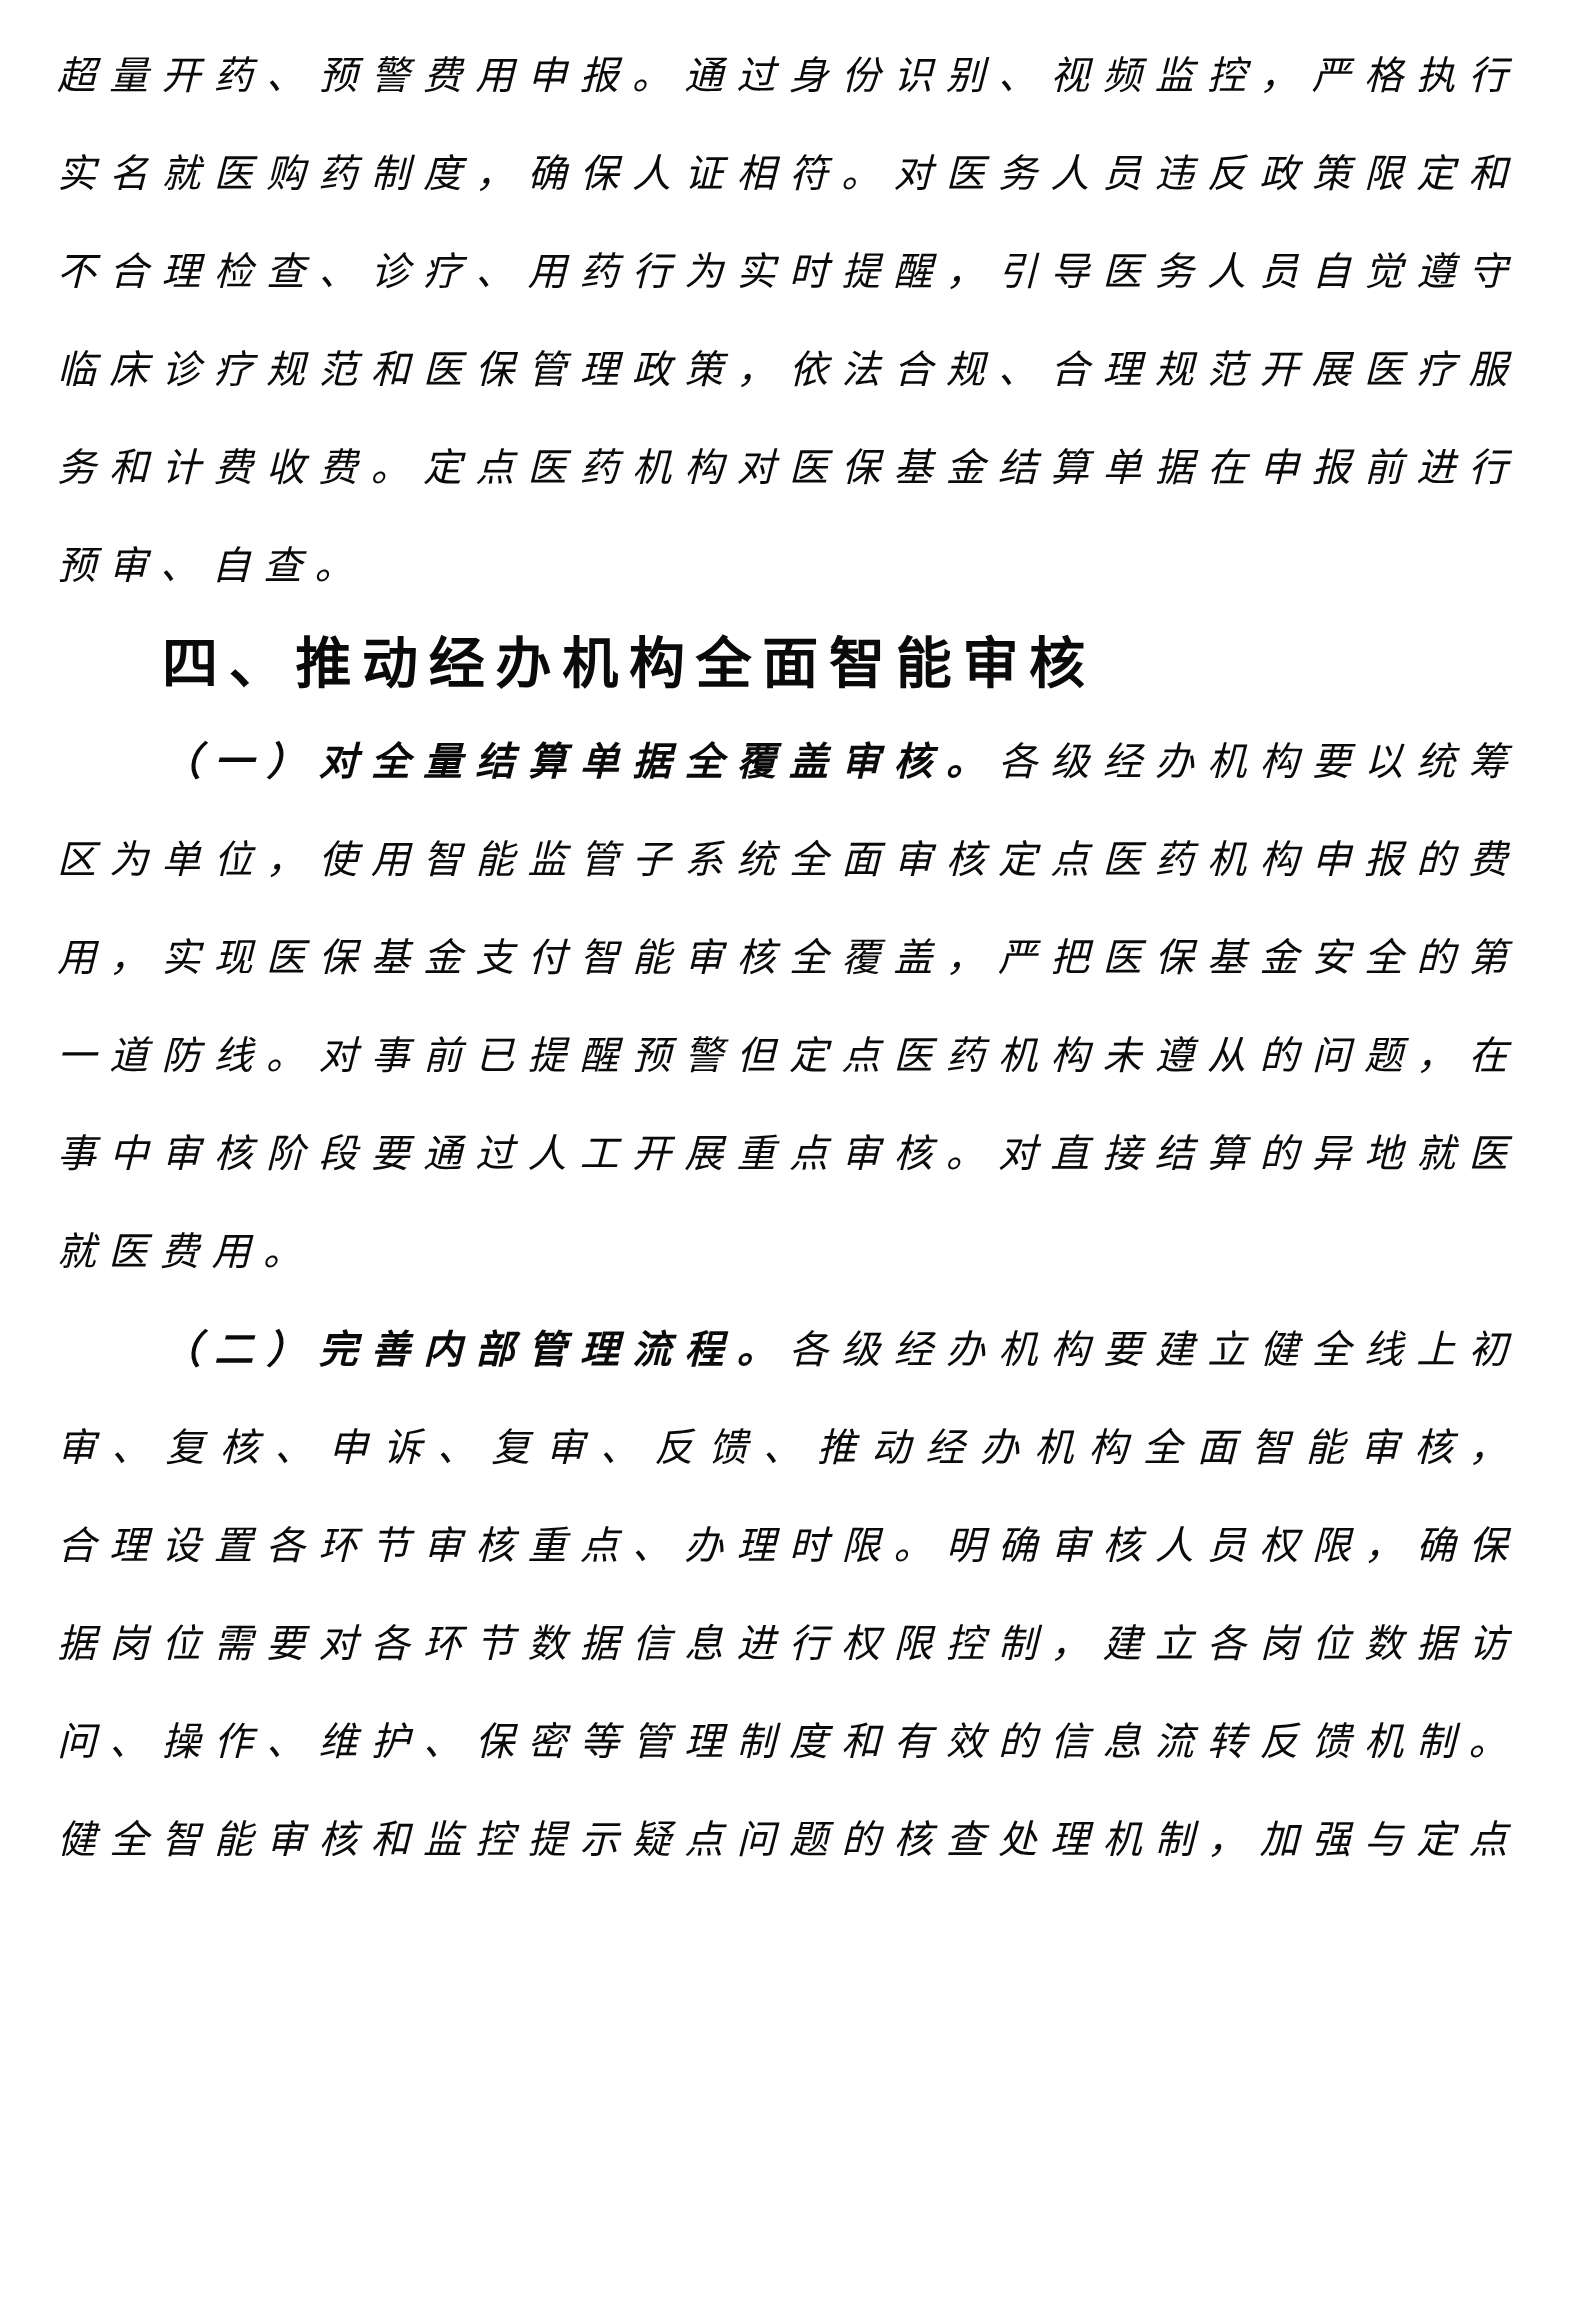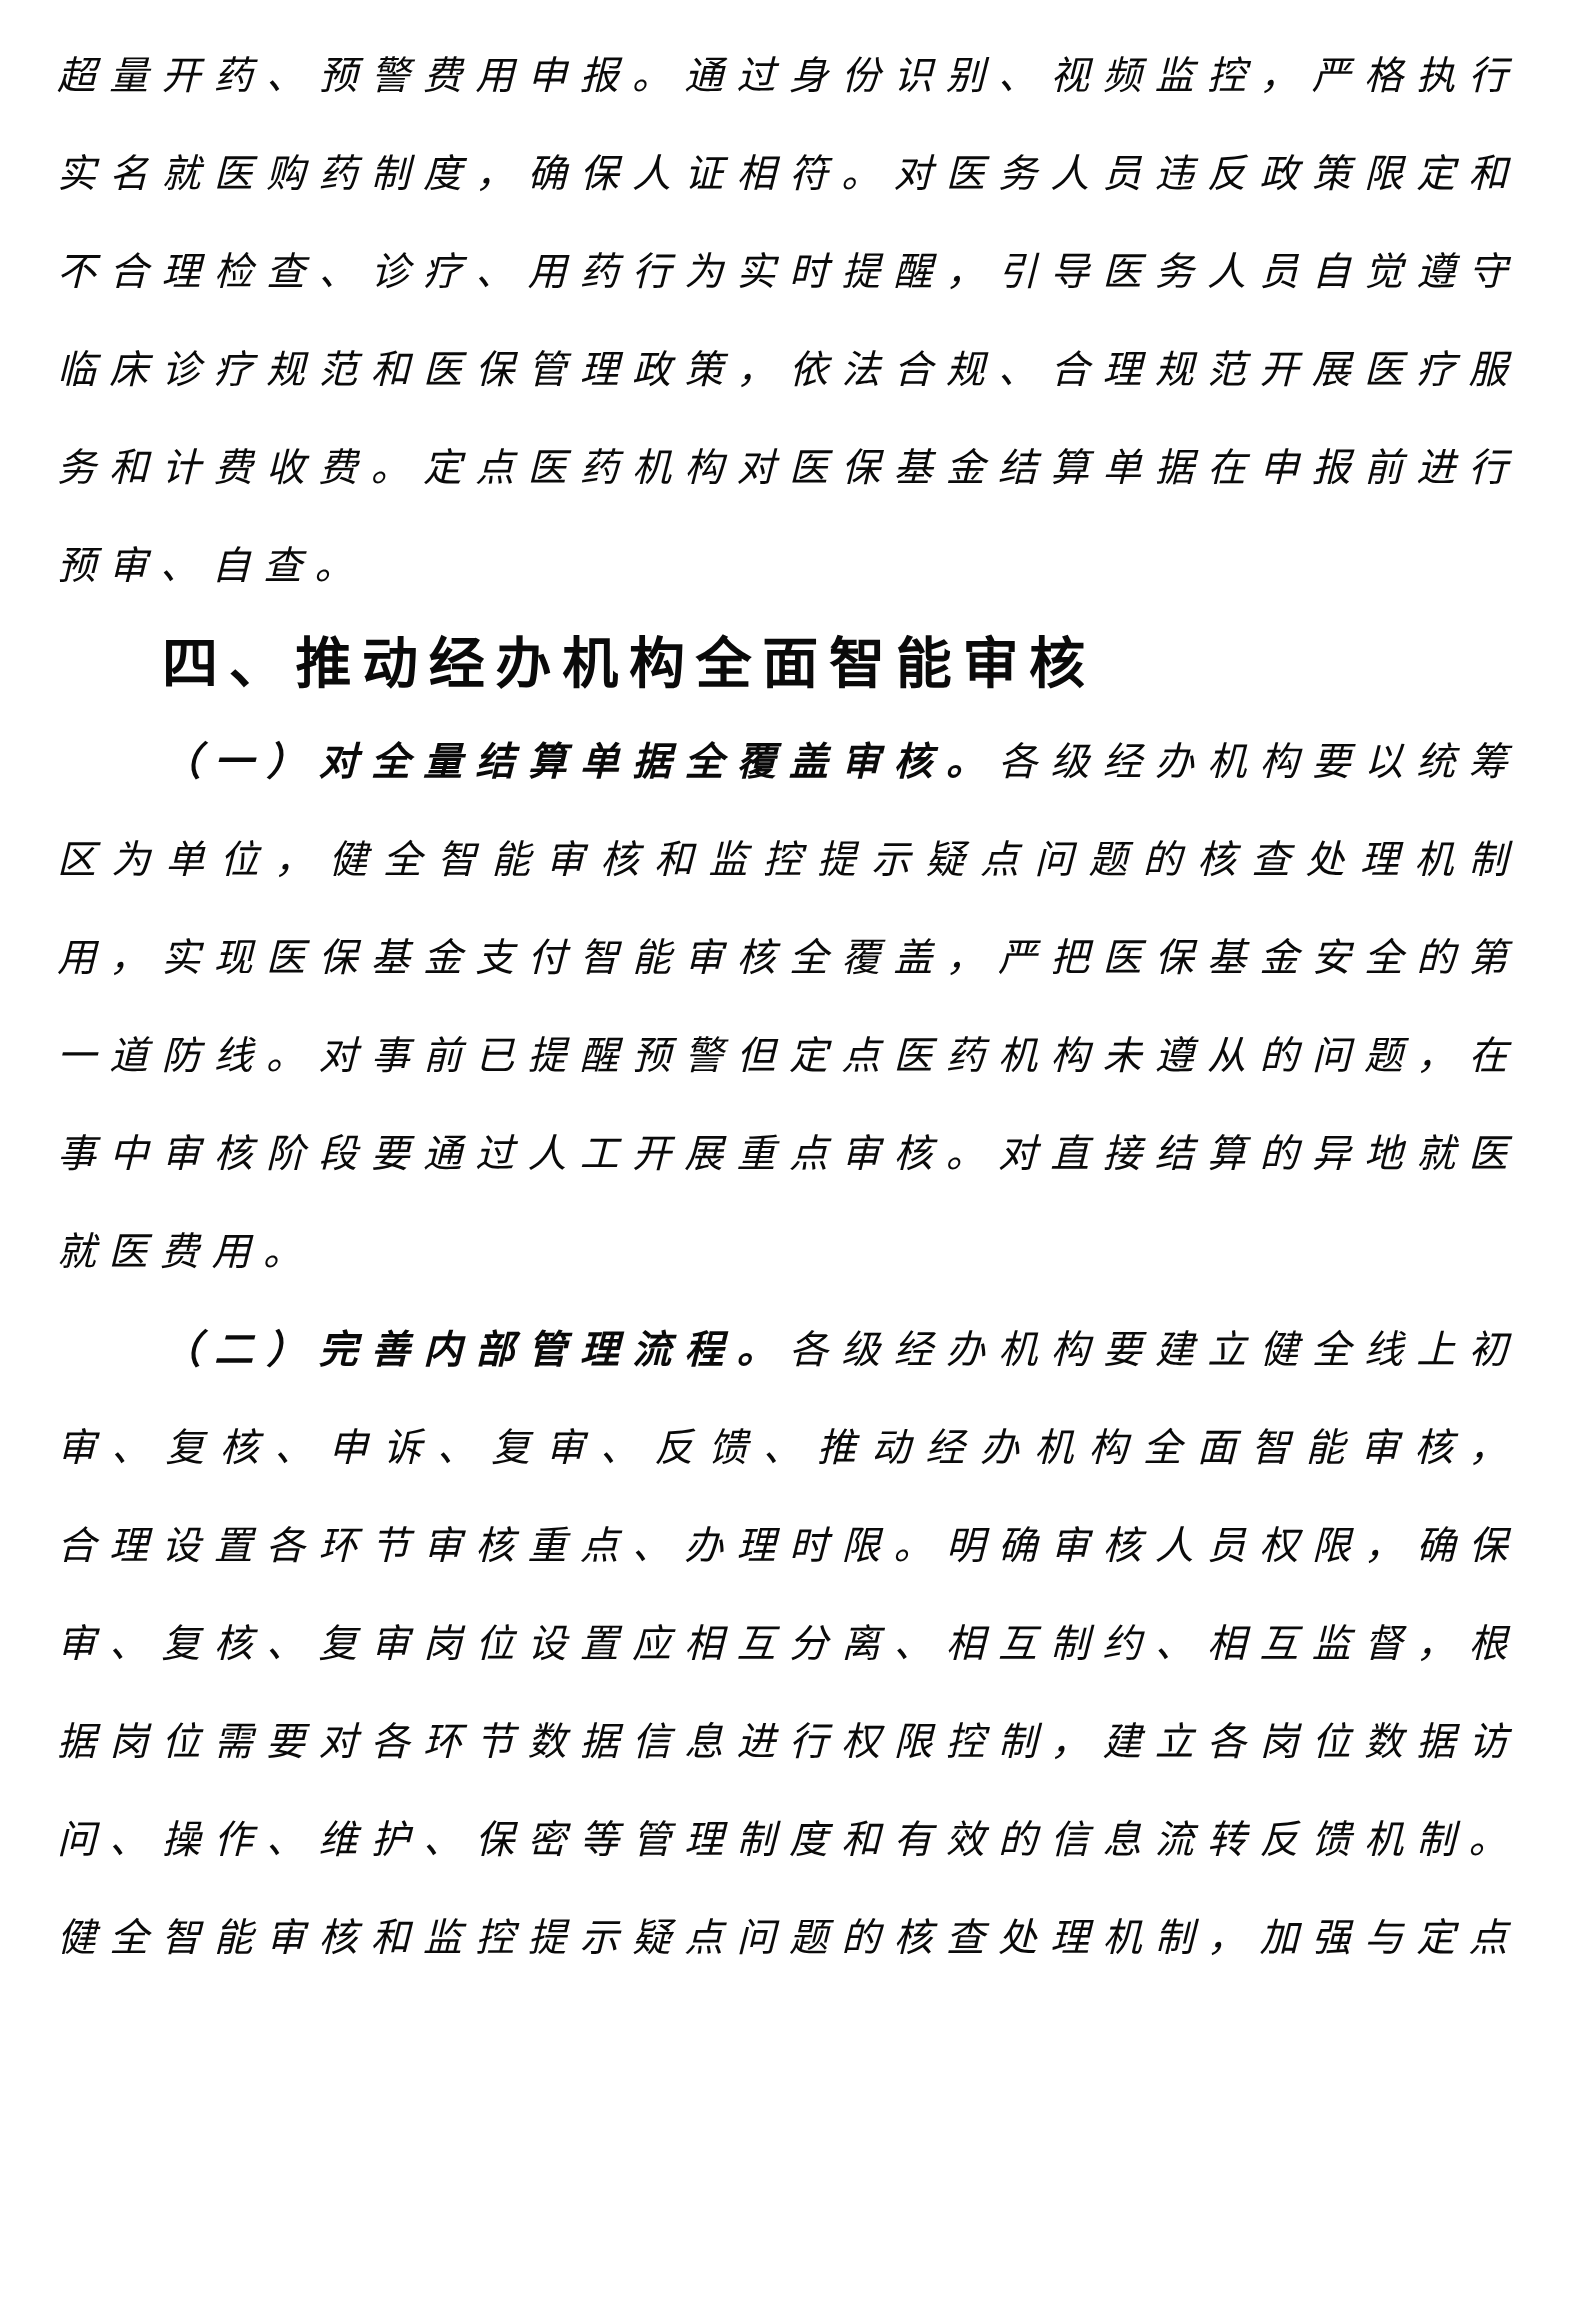--- a/index.html
+++ b/index.html
@@ -62,28 +62,27 @@
 <div class="page">
   <div class="content" id="content">
       <div class="line">超量开药、预警费用申报。通过身份识别、视频监控，严格执行</div>
       <div class="line">实名就医购药制度，确保人证相符。对医务人员违反政策限定和</div>
       <div class="line">不合理检查、诊疗、用药行为实时提醒，引导医务人员自觉遵守</div>
       <div class="line">临床诊疗规范和医保管理政策，依法合规、合理规范开展医疗服</div>
       <div class="line">务和计费收费。定点医药机构对医保基金结算单据在申报前进行</div>
       <div class="line last">预审、自查。</div>
       <div class="line heading">四、推动经办机构全面智能审核</div>
       <div class="line indent"><b>（一）对全量结算单据全覆盖审核。</b><span>各级经办机构要以统筹</span></div>
-      <div class="line">区为单位，健全智能审核和监控提示疑点问题的核查处理机制</div>
+      <div class="line">区为单位，使用智能监管子系统全面审核定点医药机构申报的费</div>
       <div class="line">用，实现医保基金支付智能审核全覆盖，严把医保基金安全的第</div>
       <div class="line">一道防线。对事前已提醒预警但定点医药机构未遵从的问题，在</div>
       <div class="line">事中审核阶段要通过人工开展重点审核。对直接结算的异地就医</div>
       <div class="line last">就医费用。</div>
       <div class="line indent"><b>（二）完善内部管理流程。</b><span>各级经办机构要建立健全线上初</span></div>
       <div class="line">审、复核、申诉、复审、反馈、推动经办机构全面智能审核，</div>
       <div class="line">合理设置各环节审核重点、办理时限。明确审核人员权限，确保</div>
-      <div class="line">审、复核、复审岗位设置应相互分离、相互制约、相互监督，根</div>
       <div class="line">据岗位需要对各环节数据信息进行权限控制，建立各岗位数据访</div>
       <div class="line">问、操作、维护、保密等管理制度和有效的信息流转反馈机制。</div>
       <div class="line">健全智能审核和监控提示疑点问题的核查处理机制，加强与定点</div>
     </div>
   <div class="footer">— 5 —</div>
 </div>
 
 
 </body></html>

